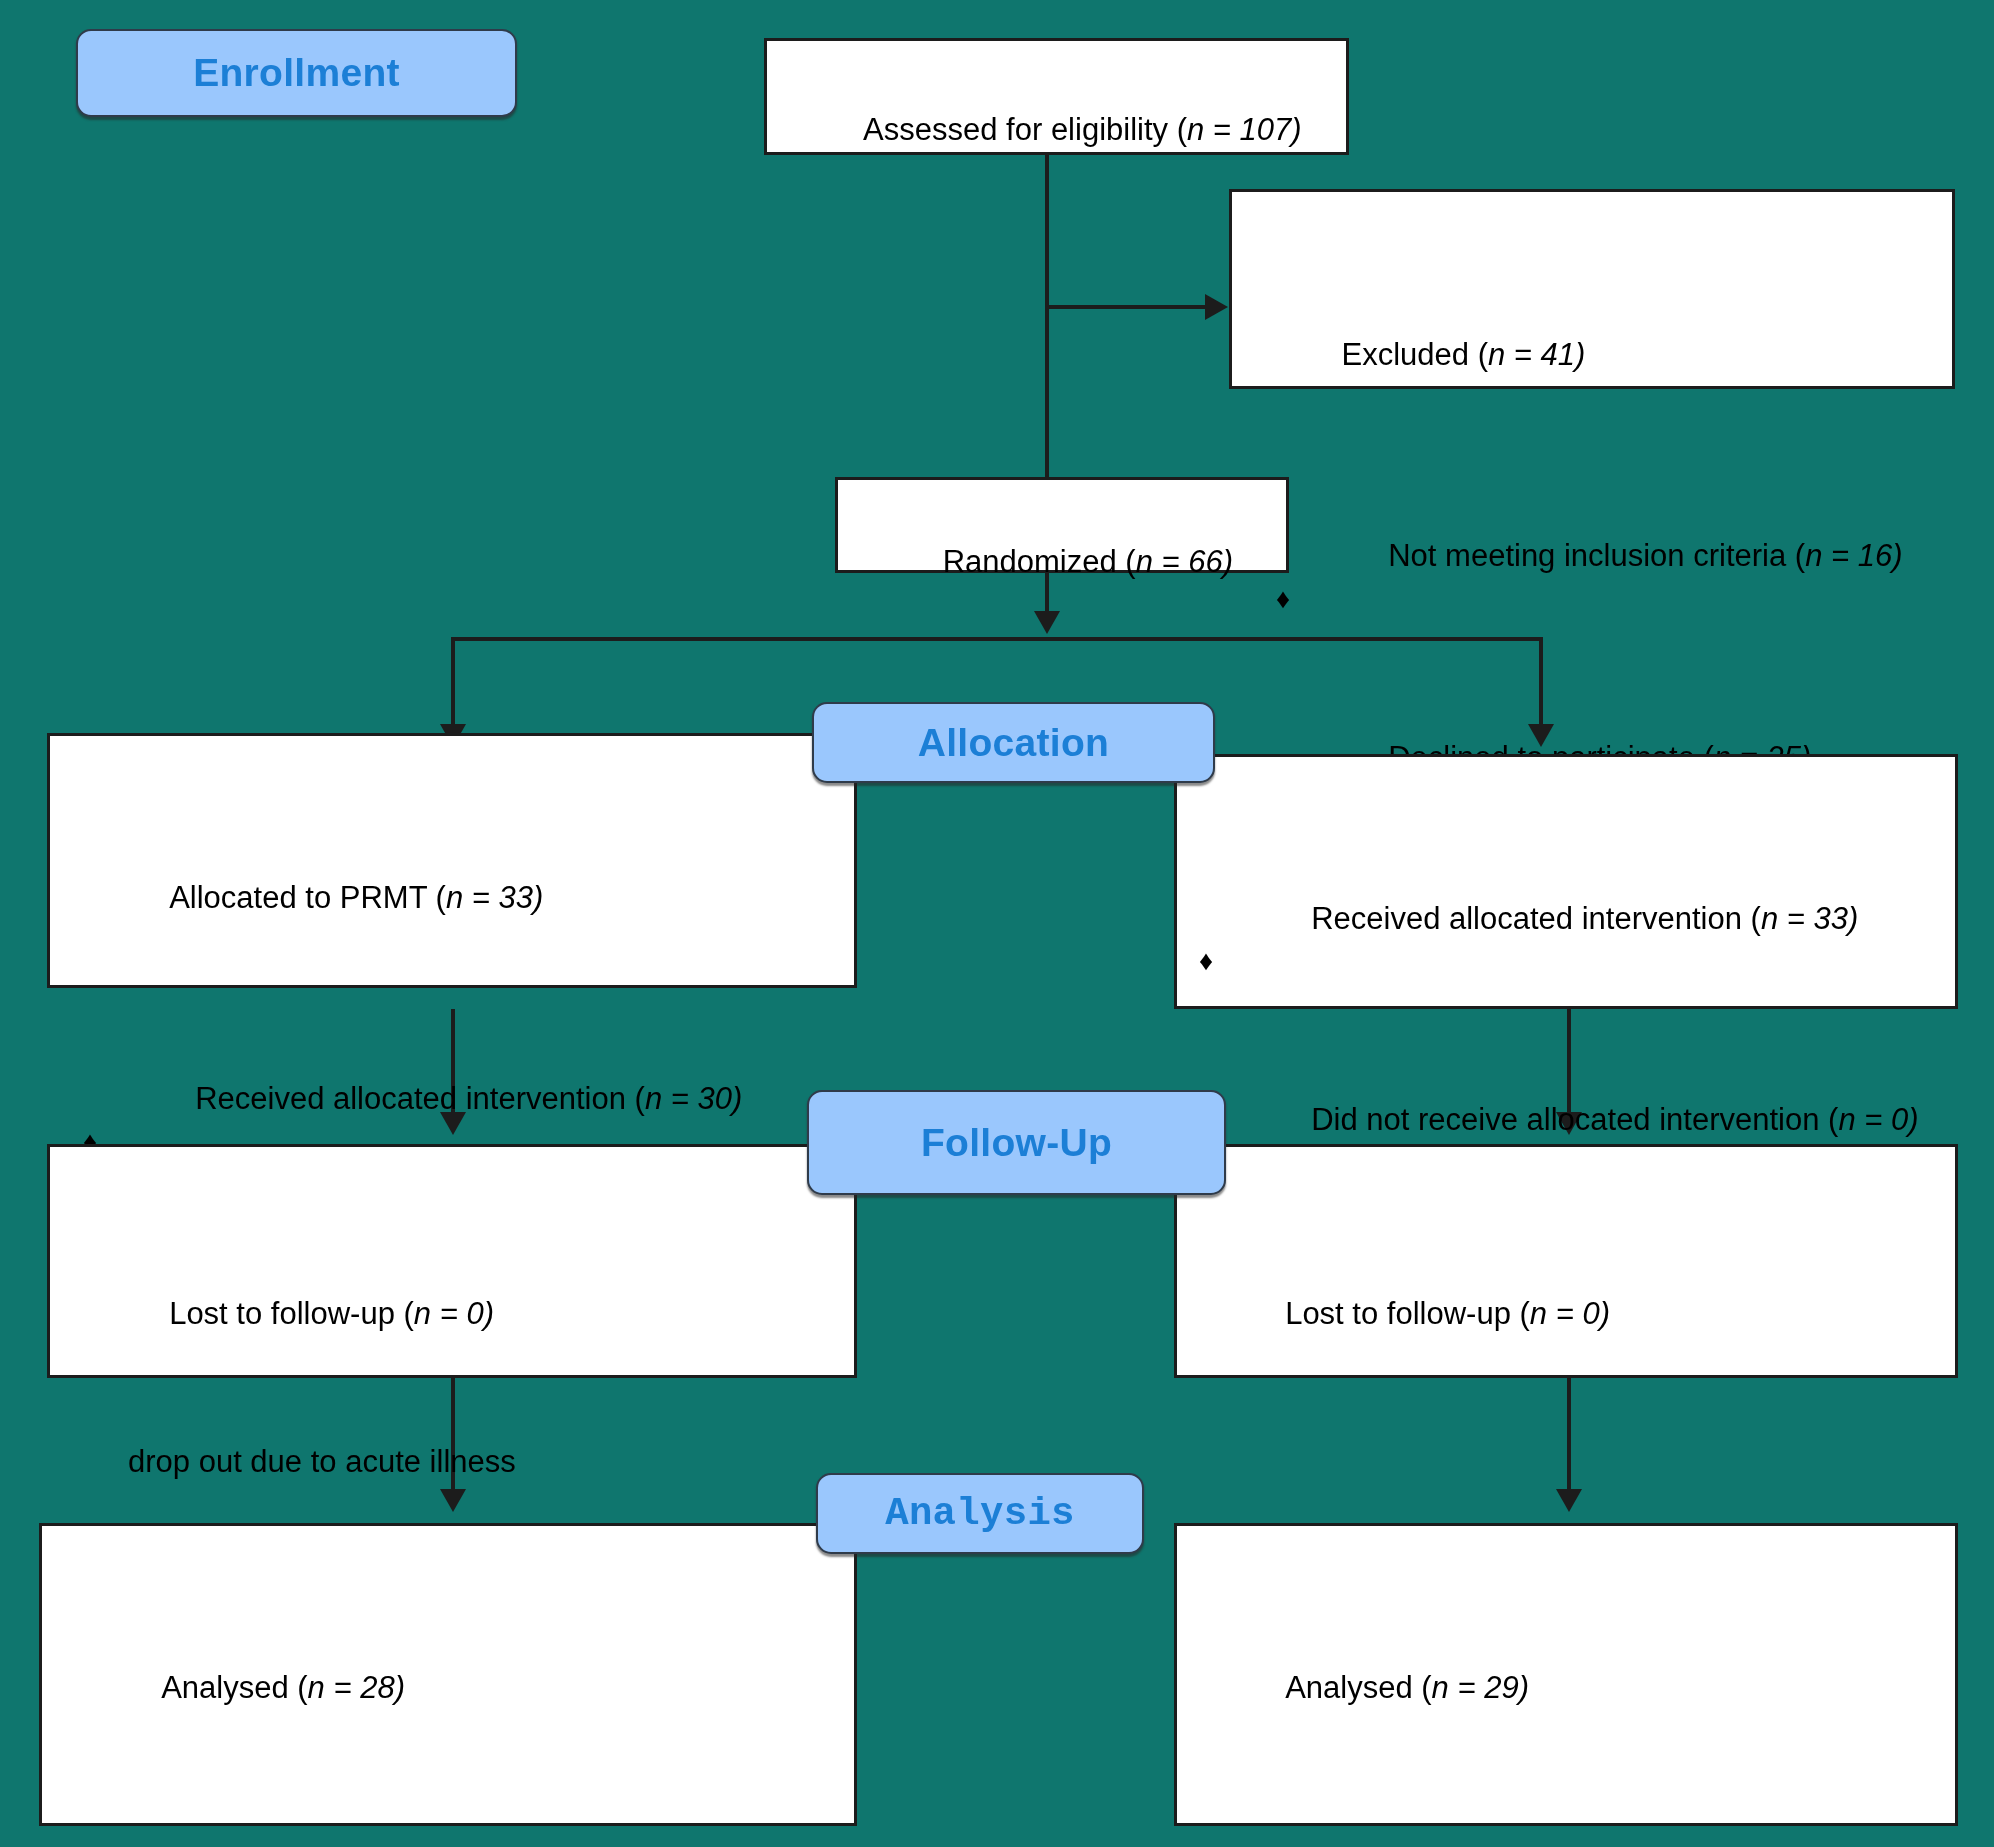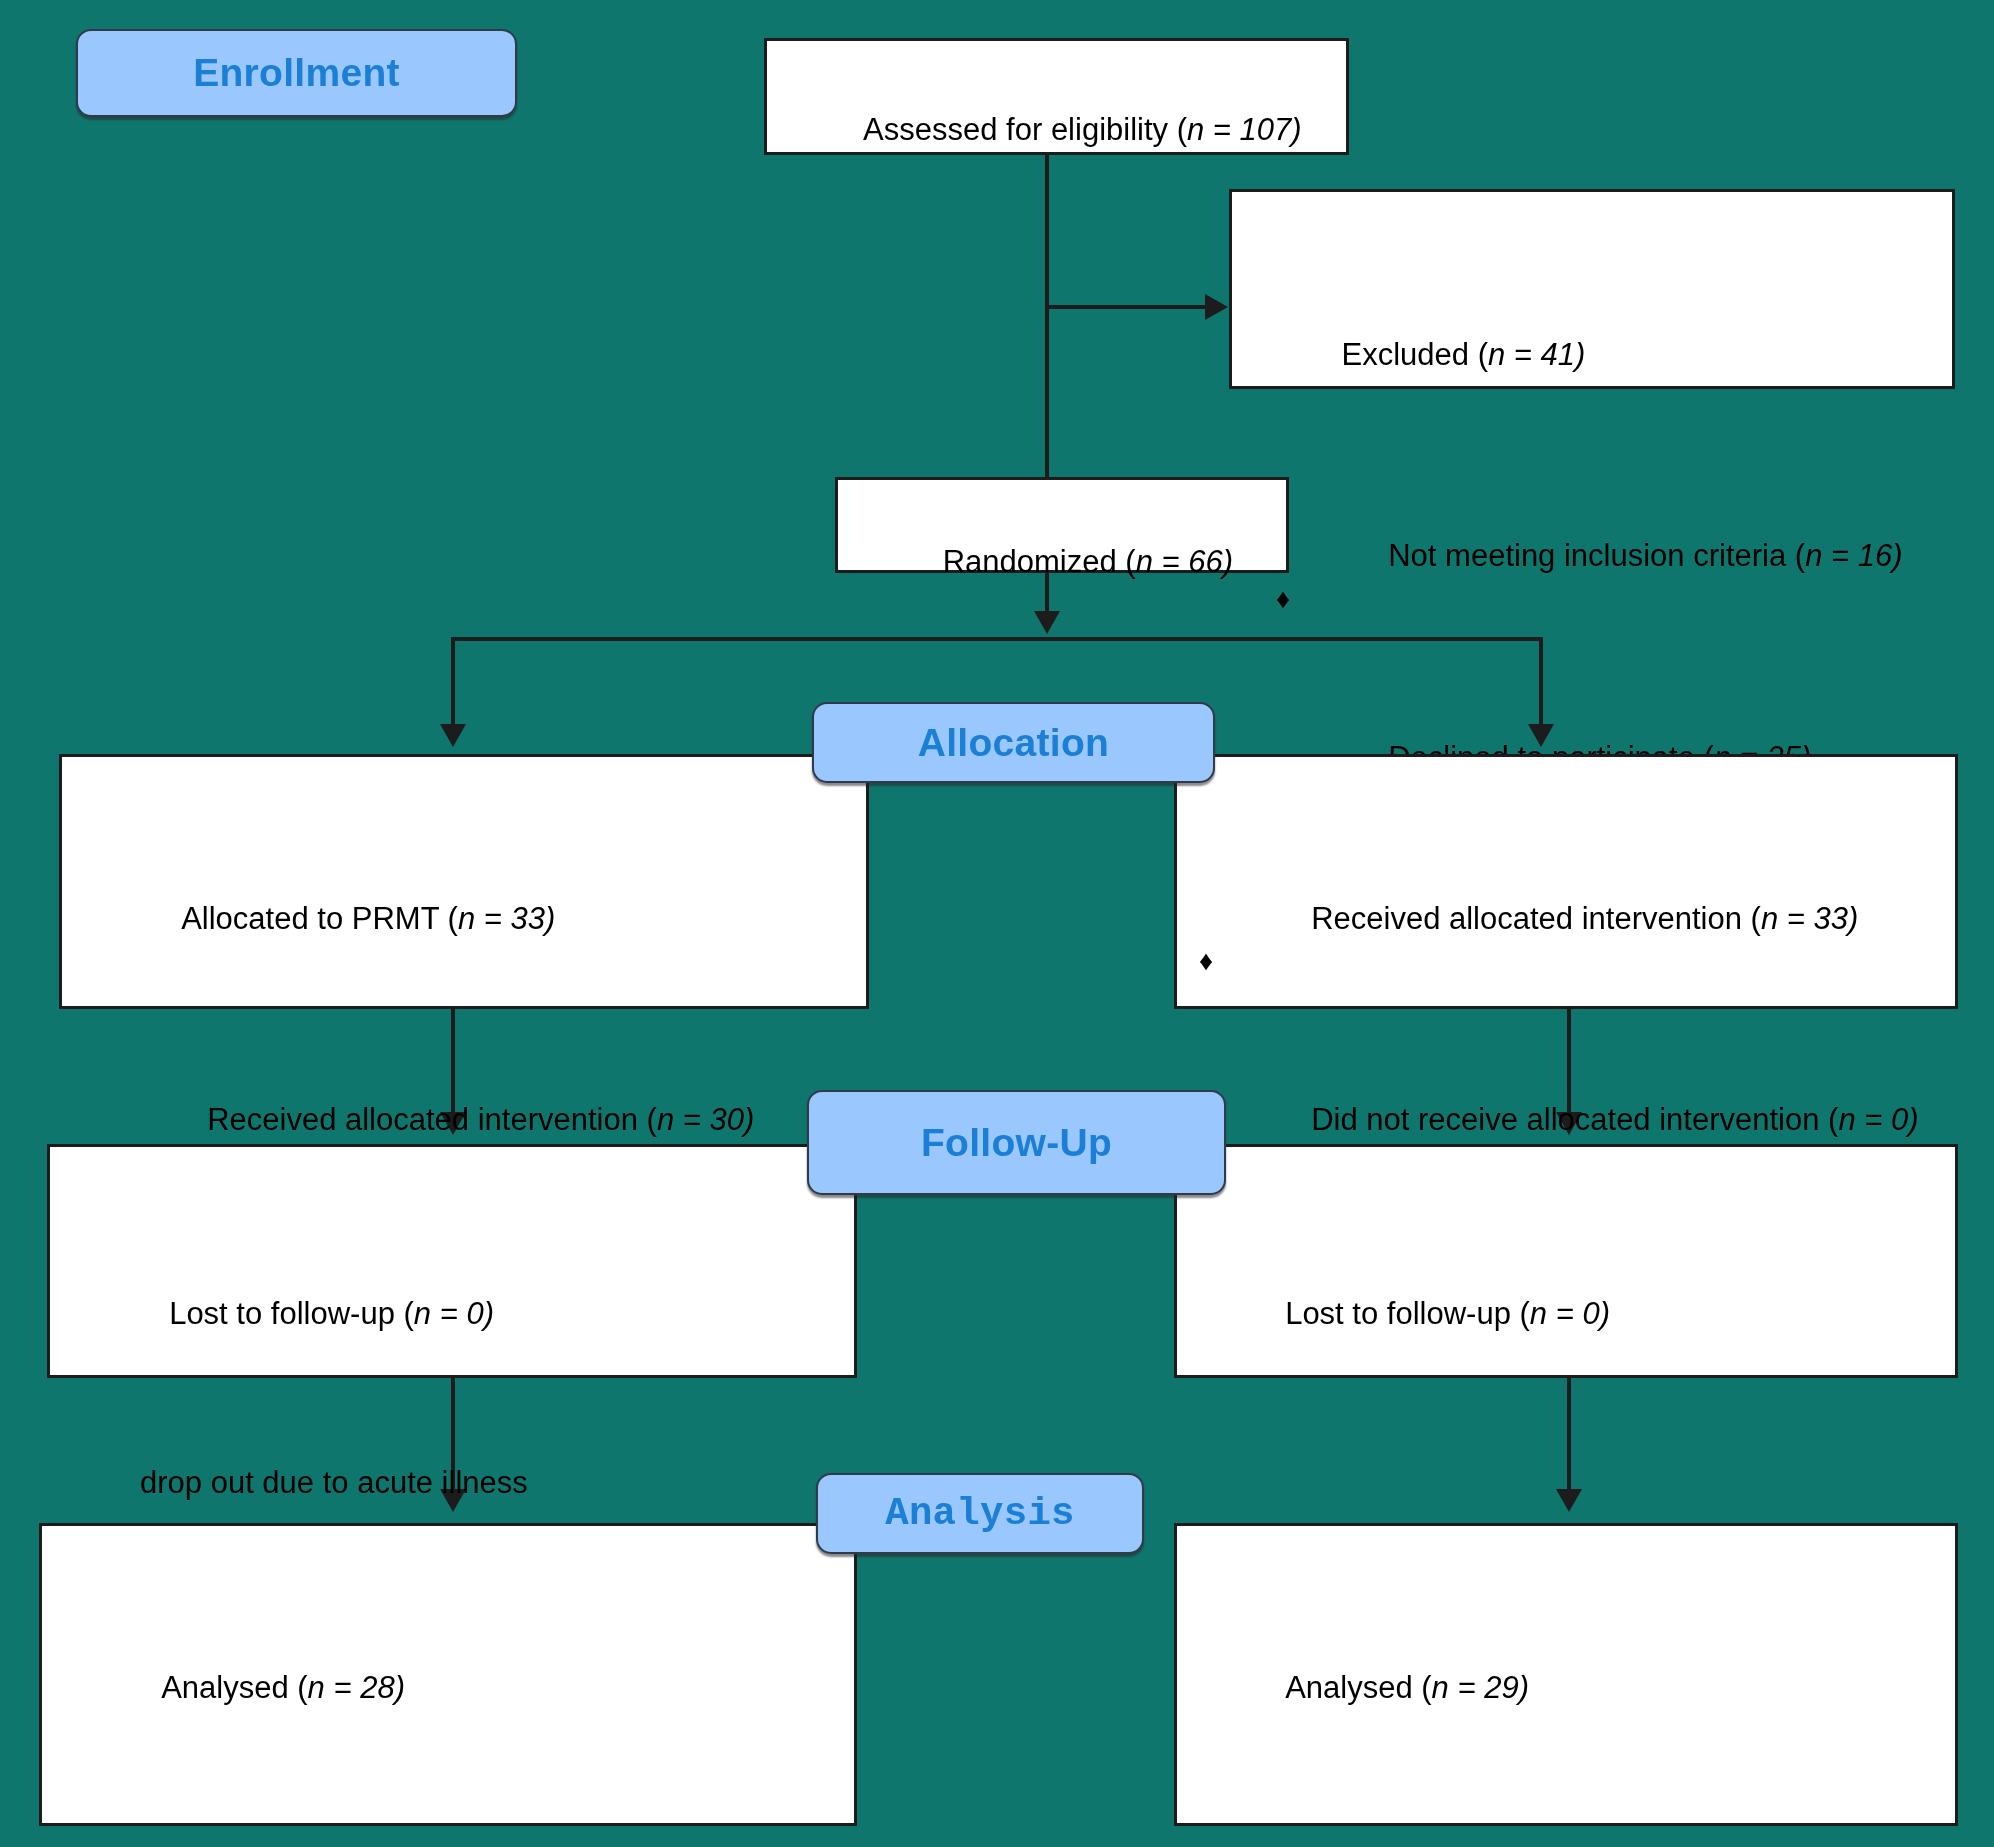--- a/index.html
+++ b/index.html
@@ -153,21 +153,21 @@
   </div>
 
   <div class="vline" style="left:1045px; top:573px; height:40px;"></div>
   <div class="arrow-down" style="left:1034px; top:611px;"></div>
   <div class="hline" style="left:451px; top:637px; width:1092px;"></div>
   <div class="vline" style="left:451px; top:637px; height:100px;"></div>
   <div class="arrow-down" style="left:440px; top:724px;"></div>
   <div class="vline" style="left:1539px; top:637px; height:100px;"></div>
   <div class="arrow-down" style="left:1528px; top:724px;"></div>
 
-  <div class="node" style="left:47px; top:754px; width:810px; height:255px;margin-left:12px;">
+  <div class="node" style="left:47px; top:733px; width:810px; height:255px;">
     <div class="node-text" style="padding:20.7px 15px 0 33px;">
       <div class="line">
         <div class="txt">
           <span>Allocated to PRMT (</span><i class="it">n</i><i class="it"> = 33)</i>
         </div>
       </div>
       <div class="line">
         <div class="bullet">♦</div>
         <div class="txt">
           <span>Received allocated intervention (</span><i class="it">n</i><i class="it"> = 30)</i>

